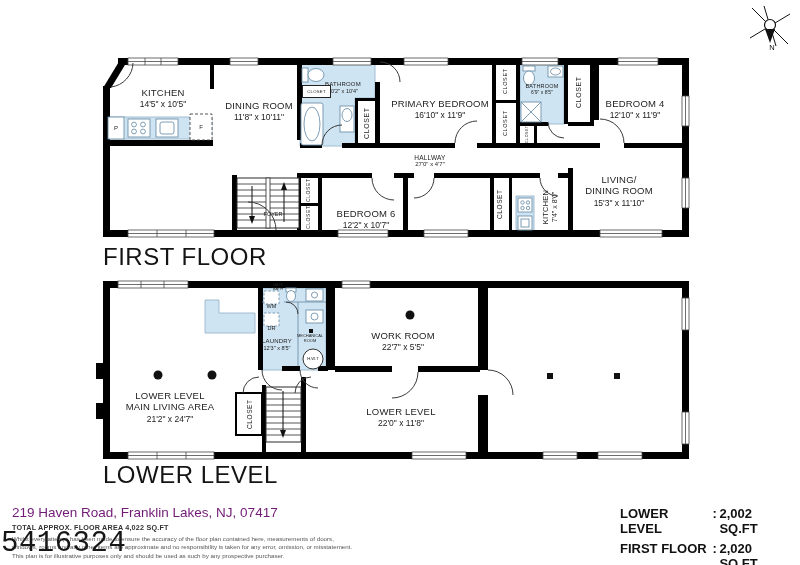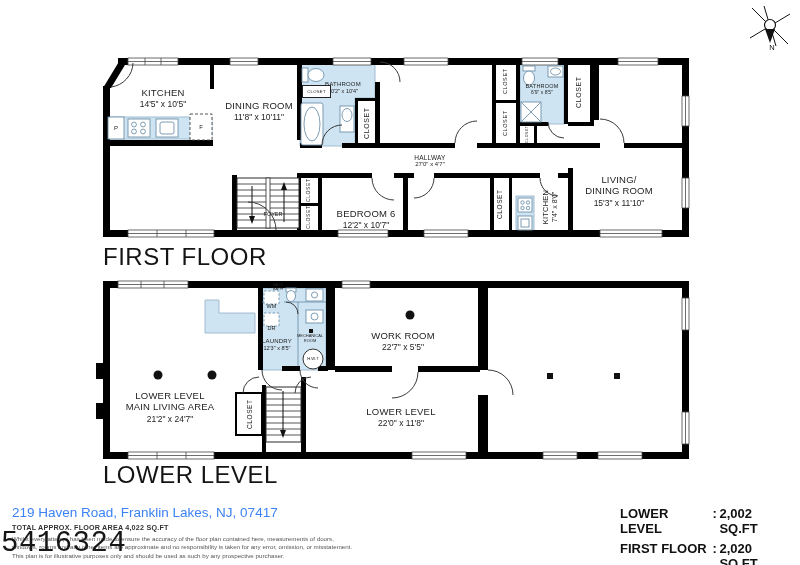--- a/index.html
+++ b/index.html
@@ -25,21 +25,21 @@
   .lbl.md .name{font-size:6.5px;} .lbl.md .dims{font-size:6px;margin-top:0;}
   .vlabel{position:absolute;display:flex;align-items:center;justify-content:center;
           writing-mode:vertical-rl;transform:rotate(180deg);font-size:6.5px;
           letter-spacing:0.6px;color:#222;}
   .tinybox{position:absolute;display:flex;align-items:center;justify-content:center;
            background:#fff;border:1px solid #222;font-size:4.2px;letter-spacing:0.3px;}
   .tinytxt{position:absolute;display:flex;align-items:center;justify-content:center;
            text-align:center;font-size:4px;line-height:1.15;color:#222;white-space:pre-line;}
   .rot90{transform:rotate(-90deg);}
   .floor-title{position:absolute;font-size:24px;letter-spacing:0.5px;color:#141414;}
-  #address{position:absolute;left:12px;top:505px;font-size:13.5px;color:#3b82f6;}
+  #address{position:absolute;left:12px;top:505px;font-size:13.5px;color:#701a75;}
   #approx{position:absolute;left:12px;top:523px;font-size:7.2px;font-weight:bold;
           letter-spacing:0.2px;color:#333;}
   #disclaimer{position:absolute;left:12px;top:535px;font-size:6.2px;line-height:1.35;
               color:#555;}
   #watermark{position:absolute;left:1px;top:527px;font-size:29px;color:#161616;
              letter-spacing:0.5px;font-family:Liberation Mono, monospace;}
   #summary{position:absolute;left:620px;top:506px;width:172px;font-size:13px;
            font-weight:bold;color:#111;}
   #summary .row{display:flex;margin-bottom:4.5px;}
   #summary .slabel{width:92px;}
@@ -299,23 +299,31 @@
   <span class="dims">14'5" x 10'5"</span>
 </div>
 <div class="lbl" style="left:213px;top:98px;width:92px;height:26px">
   <span class="name">DINING ROOM</span>
   <span class="dims">11'8" x 10'11"</span>
 </div>
 <div class="lbl sm" style="left:310px;top:80px;width:66px;height:16px">
   <span class="name">BATHROOM</span>
   <span class="dims">10'2" x 10'4"</span>
 </div>
+<div class="lbl" style="left:390px;top:96px;width:100px;height:26px">
+  <span class="name">PRIMARY BEDROOM</span>
+  <span class="dims">16'10" x 11'9"</span>
+</div>
 <div class="lbl xs" style="left:517px;top:82px;width:50px;height:14px">
   <span class="name">BATHROOM</span>
   <span class="dims">6'9" x 8'5"</span>
+</div>
+<div class="lbl" style="left:589px;top:96px;width:92px;height:26px">
+  <span class="name">BEDROOM 4</span>
+  <span class="dims">12'10" x 11'9"</span>
 </div>
 <div class="lbl md" style="left:402px;top:151px;width:56px;height:20px">
   <span class="name">HALLWAY</span>
   <span class="dims">27'0" x 4'7"</span>
 </div>
 <div class="tinytxt" style="left:258px;top:210px;width:30px;height:9px;font-size:5.5px">FOYER</div>
 <div class="lbl" style="left:321px;top:206px;width:90px;height:26px">
   <span class="name">BEDROOM 6</span>
   <span class="dims">12'2" x 10'7"</span>
 </div>

